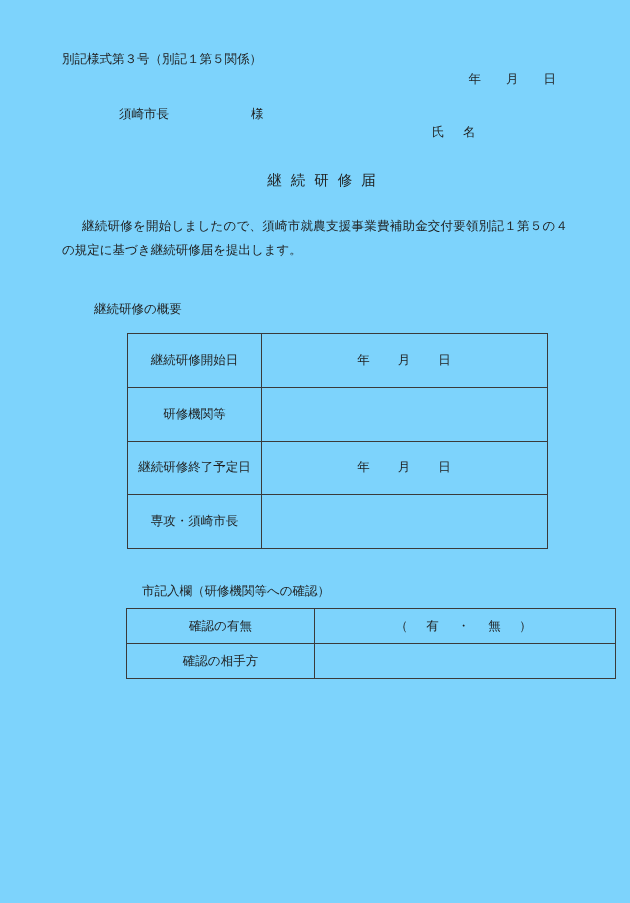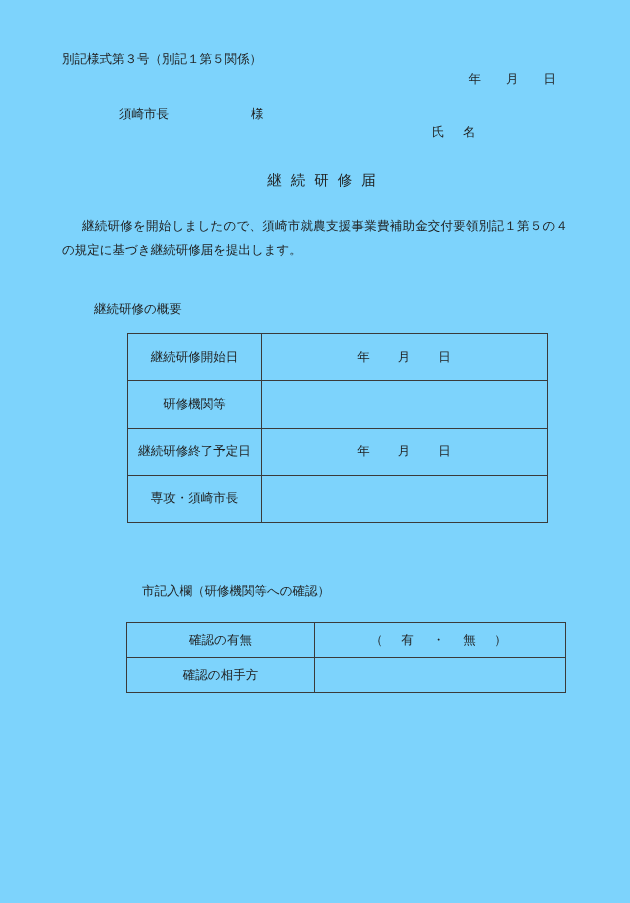--- a/index.html
+++ b/index.html
@@ -86,35 +86,34 @@
   }
   table.form-table td {
     border: 1px solid #3a3a3a;
     vertical-align: middle;
     padding: 0;
   }
   table.t1 {
     left: 127px;
     top: 333px;
     width: 421px;
-    height: 190px;
+    height: 216px;
   }
   table.t1 tr {
     height: 47px;
   }
   table.t1 td.lbl {
     width: 133px;
     text-align: center;
   }
   table.t2 {
     left: 126px;
     top: 608px;
-    width: 440px;
+    width: 490px;
     height: 71px;
-    margin-top: 14px;
   }
   table.t2 tr {
     height: 35px;
   }
   table.t2 td.lbl {
     width: 187px;
     text-align: center;
   }
   td.val {
     text-align: center;

